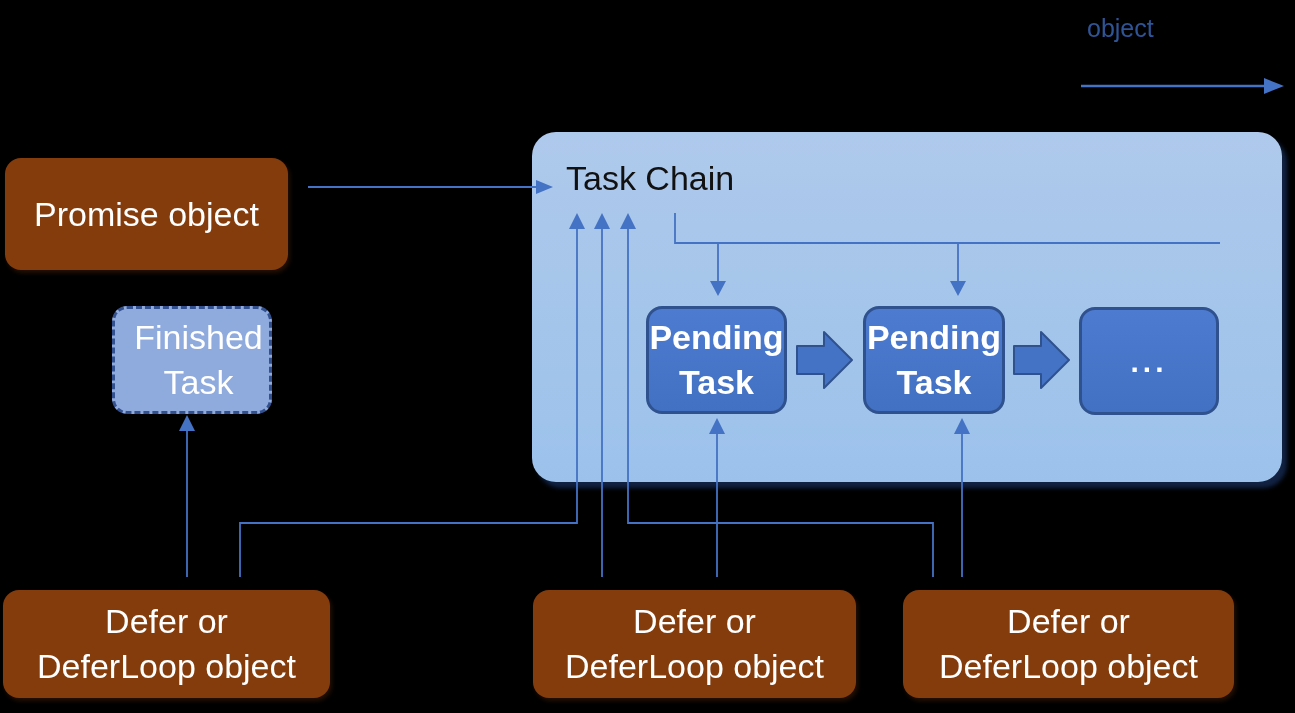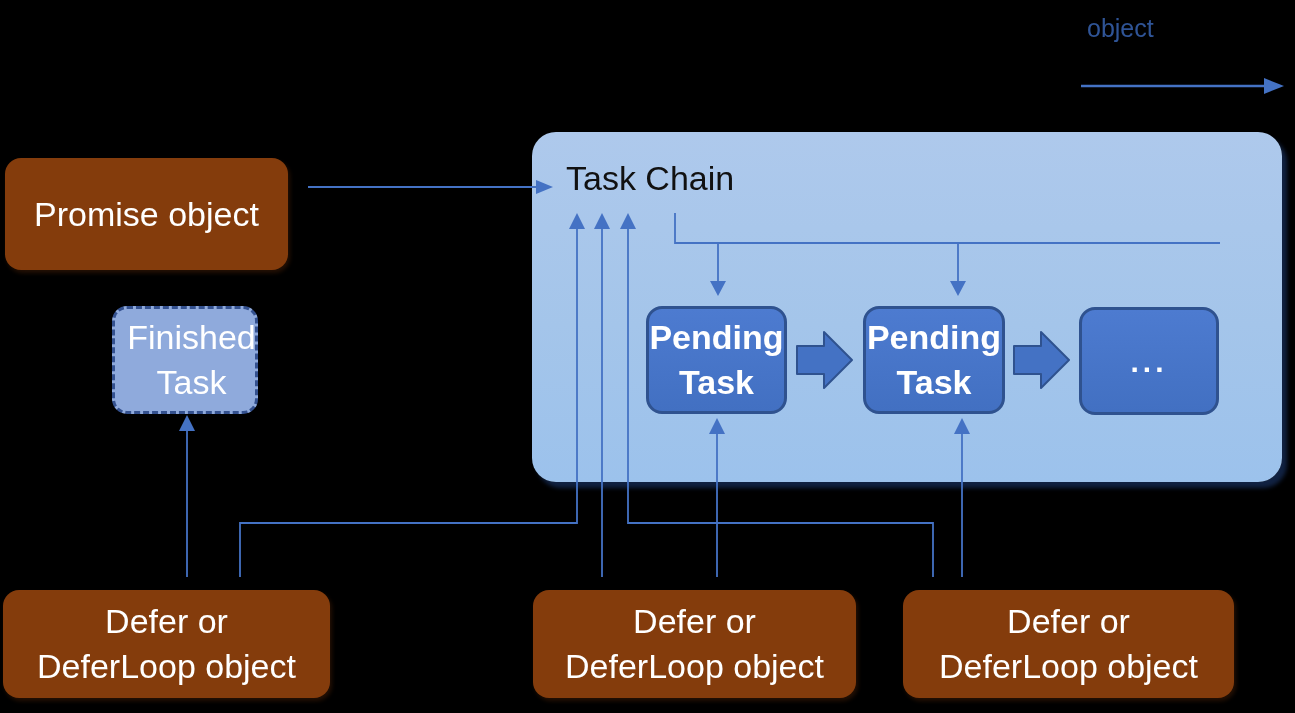--- a/index.html
+++ b/index.html
@@ -52,21 +52,21 @@
     box-sizing:border-box;
     font-weight:bold;
   }
   .finished{
     background:#8FAADC;
     border:3px dashed #34518F;border-radius:15px;
     box-sizing:border-box;
   }
 
   .promise{left:5px;top:132px;width:283px;height:112px;margin-top:26px;}
-  .finished-task{left:112px;top:306px;width:146px;height:108px;padding-left:13px;}
+  .finished-task{left:112px;top:306px;width:160px;height:108px;padding-left:13px;}
   .pending-1{left:646px;top:306px;width:141px;height:108px;}
   .pending-2{left:863px;top:306px;width:142px;height:108px;}
   .ellipsis-box{left:1079px;top:307px;width:140px;height:108px;letter-spacing:4px;font-weight:bold;font-size:30px;}
   .defer-left{left:3px;top:590px;width:327px;height:108px;}
   .defer-mid{left:533px;top:590px;width:323px;height:108px;}
   .defer-right{left:903px;top:590px;width:331px;height:108px;}
 </style>
 </head>
 <body>
 

